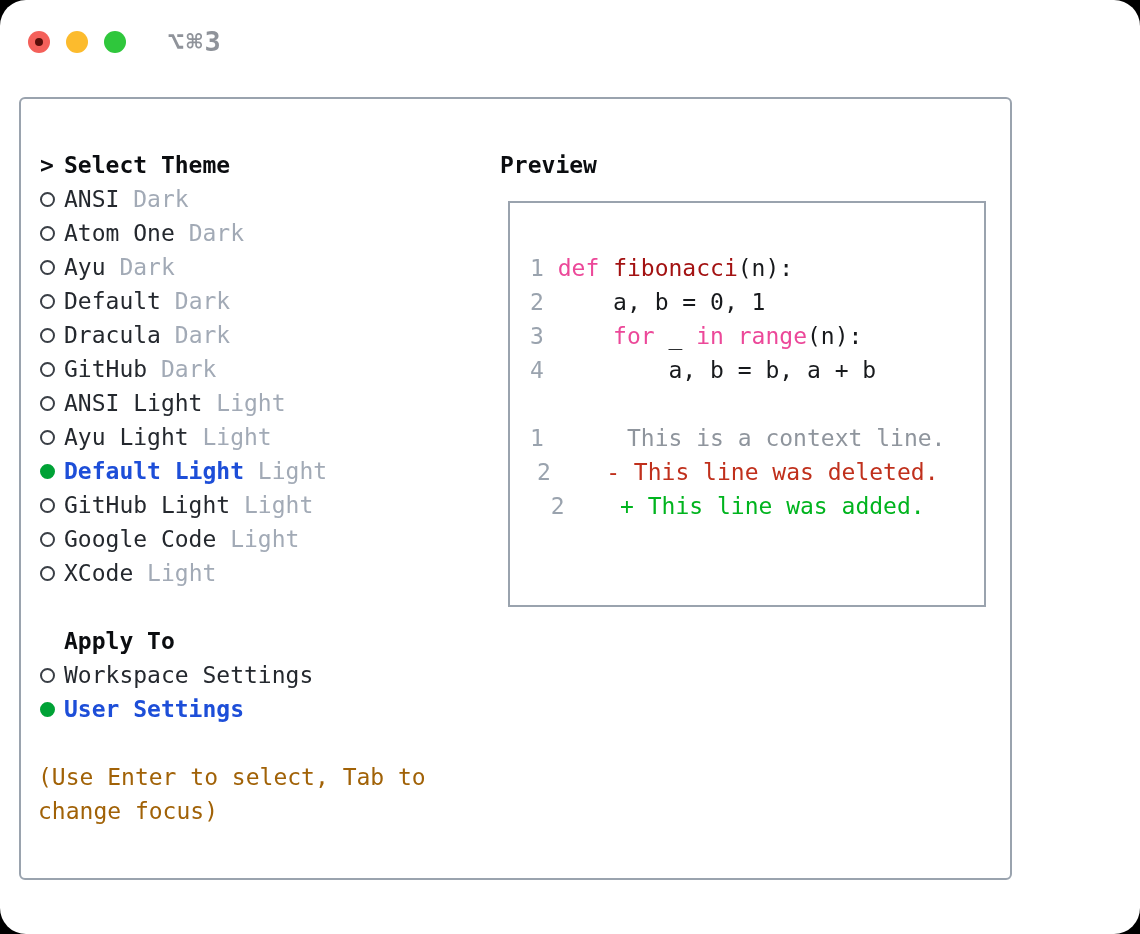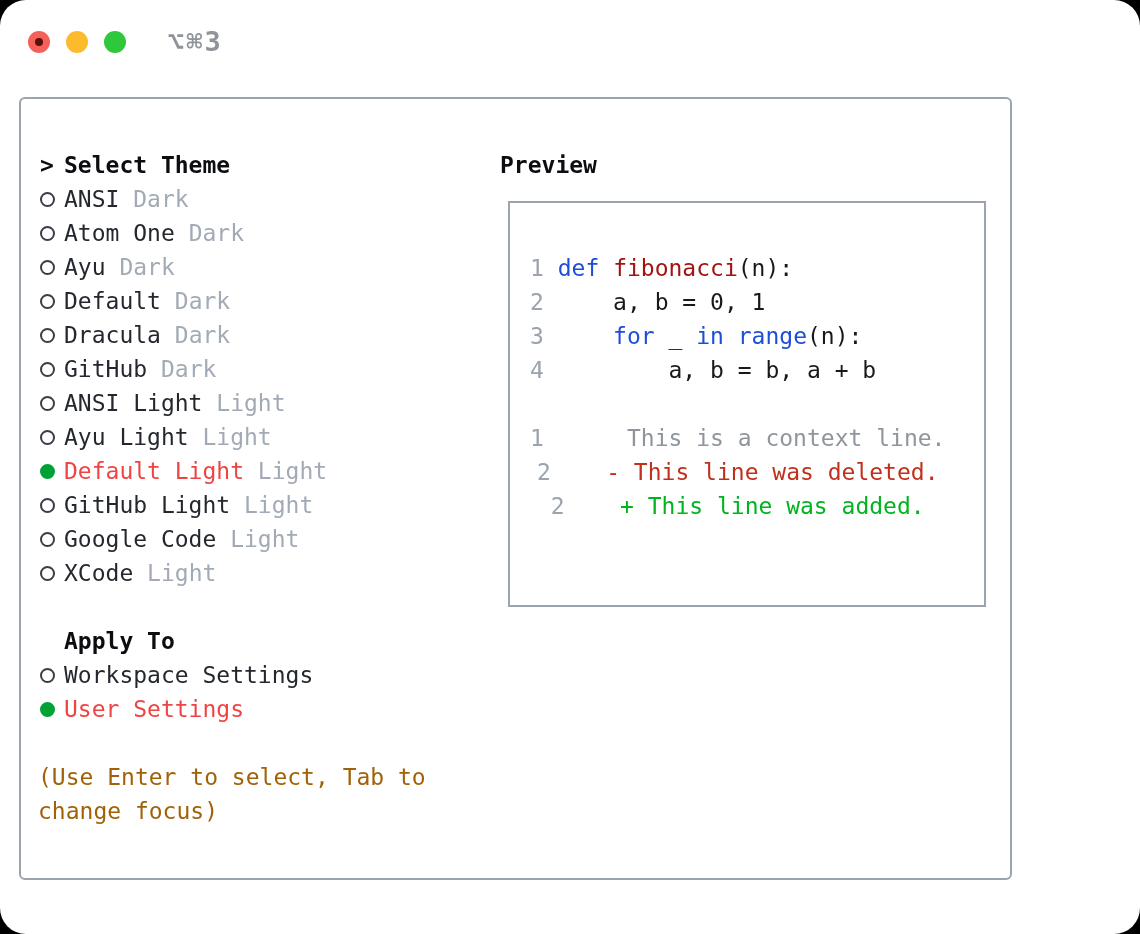--- a/index.html
+++ b/index.html
@@ -24,35 +24,35 @@
   
   .panel-left{position:absolute;left:40px;top:148px;font-size:23px;}
   .row{display:flex;align-items:center;height:34px;white-space:pre;}
   .row.spacer{height:34px;}
   .marker{width:24px;display:flex;align-items:center;flex:0 0 24px;}
   .prompt{font-weight:bold;color:#0b0d10;}
   .hdr-label{font-weight:bold;color:#0b0d10;}
   .circle{width:11px;height:11px;border-radius:50%;border:2px solid #3a3f46;box-sizing:content-box;}
   .circle.filled{background:#00a236;border-color:#00a236;}
   .name{color:#24282e;}
-  .row.sel .name{color:#ef4444;}
+  .row.sel .name{color:#1d4ed8;font-weight:bold;}
   .variant{color:#a2aab6;}
   .hint{position:absolute;left:38px;top:760px;width:420px;font-size:23px;line-height:34px;
        color:#a16207;}
 
   
   .preview-title{position:absolute;left:500px;top:148px;height:34px;display:flex;align-items:center;
        font-size:23px;font-weight:bold;color:#0b0d10;}
   .preview-box{position:absolute;left:508px;top:201px;width:474px;height:402px;
        border:2px solid #9aa3ae;background:#fff;}
   .codewrap{position:absolute;left:20px;top:48px;font-size:23px;}
   .cline{height:34px;line-height:34px;white-space:pre;}
   .diffwrap{margin-top:34px;text-align:center;}
   .num{color:#9aa3ae;}
-  .kw{color:#1d4ed8;margin-top:44px;}
+  .kw{color:#ec4899;margin-top:44px;}
   .fn{color:#a31212;}
   .pl{color:#17191c;}
   .context{color:#8f959d;}
   .deleted{color:#c0301c;}
   .added{color:#00b41e;}
 </style>
 </head>
 <body>
 
 <div class="screen">

